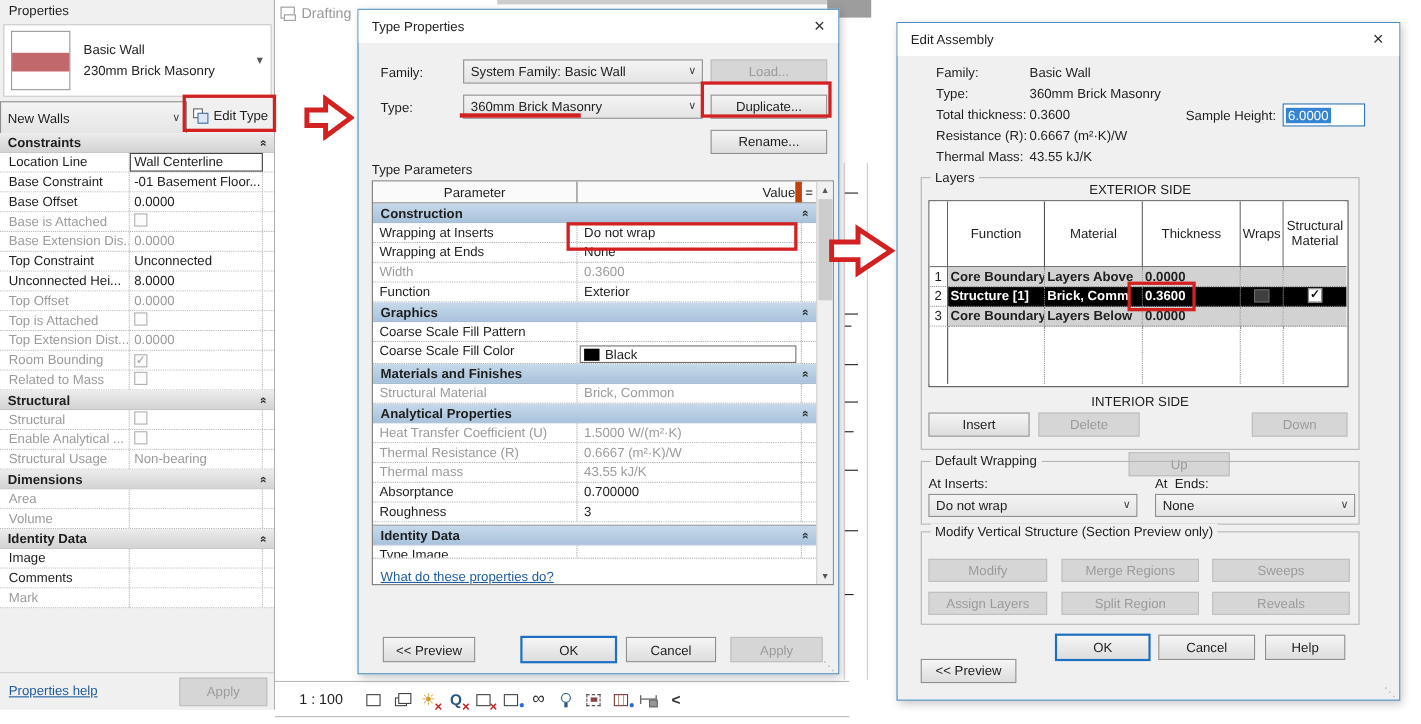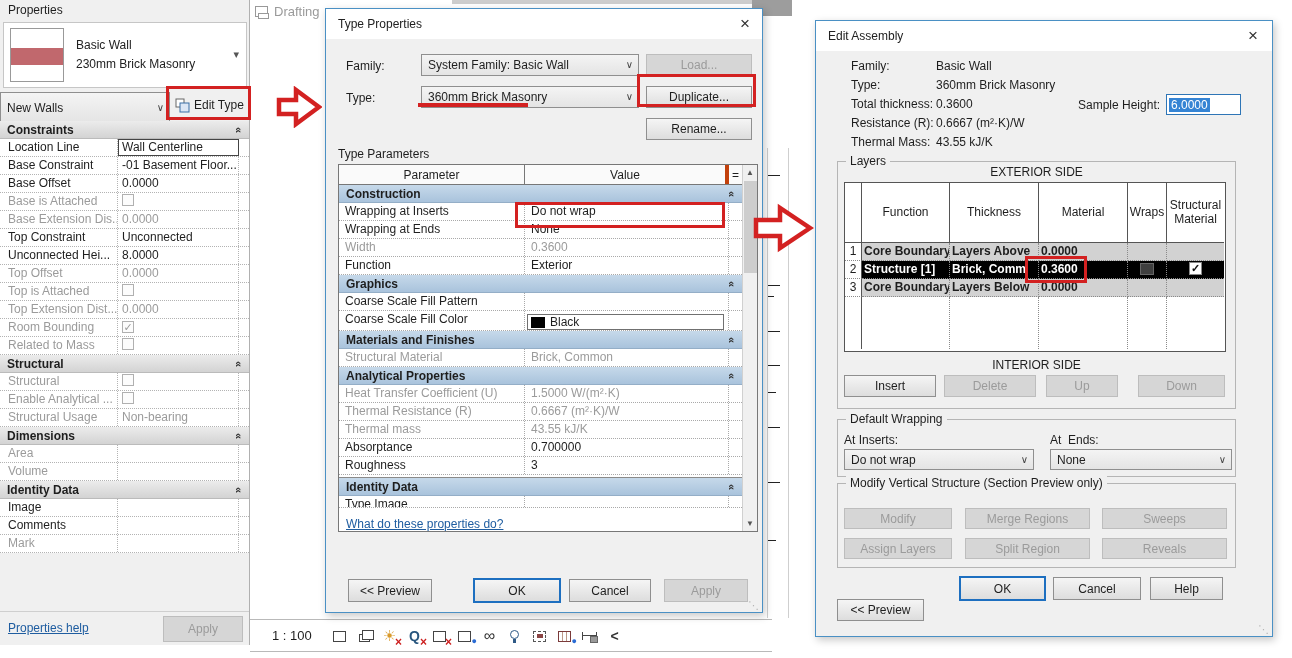--- a/index.html
+++ b/index.html
@@ -77,21 +77,21 @@
 .tp-label{position:absolute;left:20px}
 #tp-family-combo{left:95px;top:45px;width:218px;height:22px}
 #tp-type-combo{left:95px;top:77px;width:218px;height:22px}
 #tp-load{position:absolute;left:320px;top:45px;width:106px;height:22px}
 #tp-dup{position:absolute;left:320px;top:77px;width:106px;height:22px}
 #tp-rename{position:absolute;left:320px;top:109px;width:106px;height:22px}
 #tp-params-label{position:absolute;left:12px;top:138px}
 #tp-table{position:absolute;left:12px;top:155px;width:420px;height:368px;background:#fff;border:1px solid #777;overflow:hidden}
 #tp-head{display:flex;height:20px;border-bottom:1px solid #777;background:#fafafa}
 .thp{width:186px;border-right:1px solid #777;text-align:center;line-height:20px}
-.thv{width:204px;border-right:4px solid #c2410c;text-align:center;line-height:20px}
+.thv{width:204px;border-right:6px solid #c2410c;text-align:right;line-height:20px}
 .the{width:13px;text-align:center;line-height:20px}
 .tpsec{height:18px;width:403px;background:linear-gradient(#c6d9ea,#a9c3dc);border-bottom:1px solid #94aec7;font-weight:bold;display:flex;align-items:center;justify-content:space-between;padding:0 7px}
 .tprow{display:flex;width:403px;height:18px;border-bottom:1px dotted #a9a9a9;background:#fff}
 .tprow.h22{height:22px}.tprow.h20{height:20px}.tprow.h12{height:12px;overflow:hidden}
 .tpl{width:186px;padding:1px 0 0 6px;border-right:1px dotted #a9a9a9;white-space:nowrap;overflow:hidden}
 .tpv{width:204px;padding:1px 0 0 6px;border-right:1px dotted #a9a9a9;white-space:nowrap;overflow:hidden}
 .tpv.cell-btn{padding:2px}
 .tpe{width:13px}
 .tgap{width:403px;height:3px;background:#fff;border-bottom:1px solid #8a8a8a}
 .editbtn{width:100%;height:100%;font-size:12px}
@@ -534,22 +534,22 @@
       <span class="sel">6.0000</span>
     </div>
 
     <div class="group" id="ea-layers-group">
       <span class="glegend">Layers</span>
       <div id="ea-ext">EXTERIOR SIDE</div>
       <div id="ea-table">
           <div class="lhr">
             <div class="lh" style="width: 17px;"></div>
             <div class="lh" style="width: 88px;">Function</div>
+            <div class="lh" style="width: 89px;">Material</div>
             <div class="lh" style="width: 89px;">Thickness</div>
-            <div class="lh" style="width: 89px;">Material</div>
             <div class="lh" style="width: 39px;">Wraps</div>
             <div class="lh" style="width: 57px; border-right: none;">Structural Material</div>
           </div>
           <div class="lr core">
             <div class="lc num" style="width: 17px;">1</div>
             <div class="lc" style="width: 88px;">Core Boundary</div>
             <div class="lc" style="width: 89px;">Layers Above</div>
             <div class="lc" style="width: 89px;">0.0000</div>
             <div class="lc" style="width: 39px;"></div>
             <div class="lc" style="width: 57px; border-right: none;"></div>
@@ -580,21 +580,21 @@
             <div class="lc" style="width: 89px; border-bottom: none;"></div>
             <div class="lc" style="width: 89px; border-bottom: none;"></div>
             <div class="lc" style="width: 39px; border-bottom: none;"></div>
             <div class="lc" style="width: 57px; border-bottom: none; border-right: none;"></div>
           </div>
         </div>
       <div id="ea-int">INTERIOR SIDE</div>
       <div id="ea-lbtns">
           <div class="btn ea-lbtn" style="left: 6px; width: 92px;">Insert</div>
           <div class="btn ea-lbtn disabled" style="left: 106px; width: 92px;">Delete</div>
-          <div class="btn ea-lbtn disabled" style="left: 208px; width: 72px;">Up</div>
+          <div class="btn ea-lbtn disabled" style="left: 188px; width: 92px; margin-top: 36px;">Up</div>
           <div class="btn ea-lbtn disabled" style="left: 300px; width: 87px;">Down</div>
         </div>
     </div>
 
     <div class="group" id="ea-wrap-group">
       <span class="glegend">Default Wrapping</span>
       <span style="position:absolute;left:6px;top:13px">At Inserts:</span>
       <div class="combo" style="left:6px;top:29px;width:190px;height:21px">
         <span>Do not wrap</span>
         <span class="chev">∨</span>

